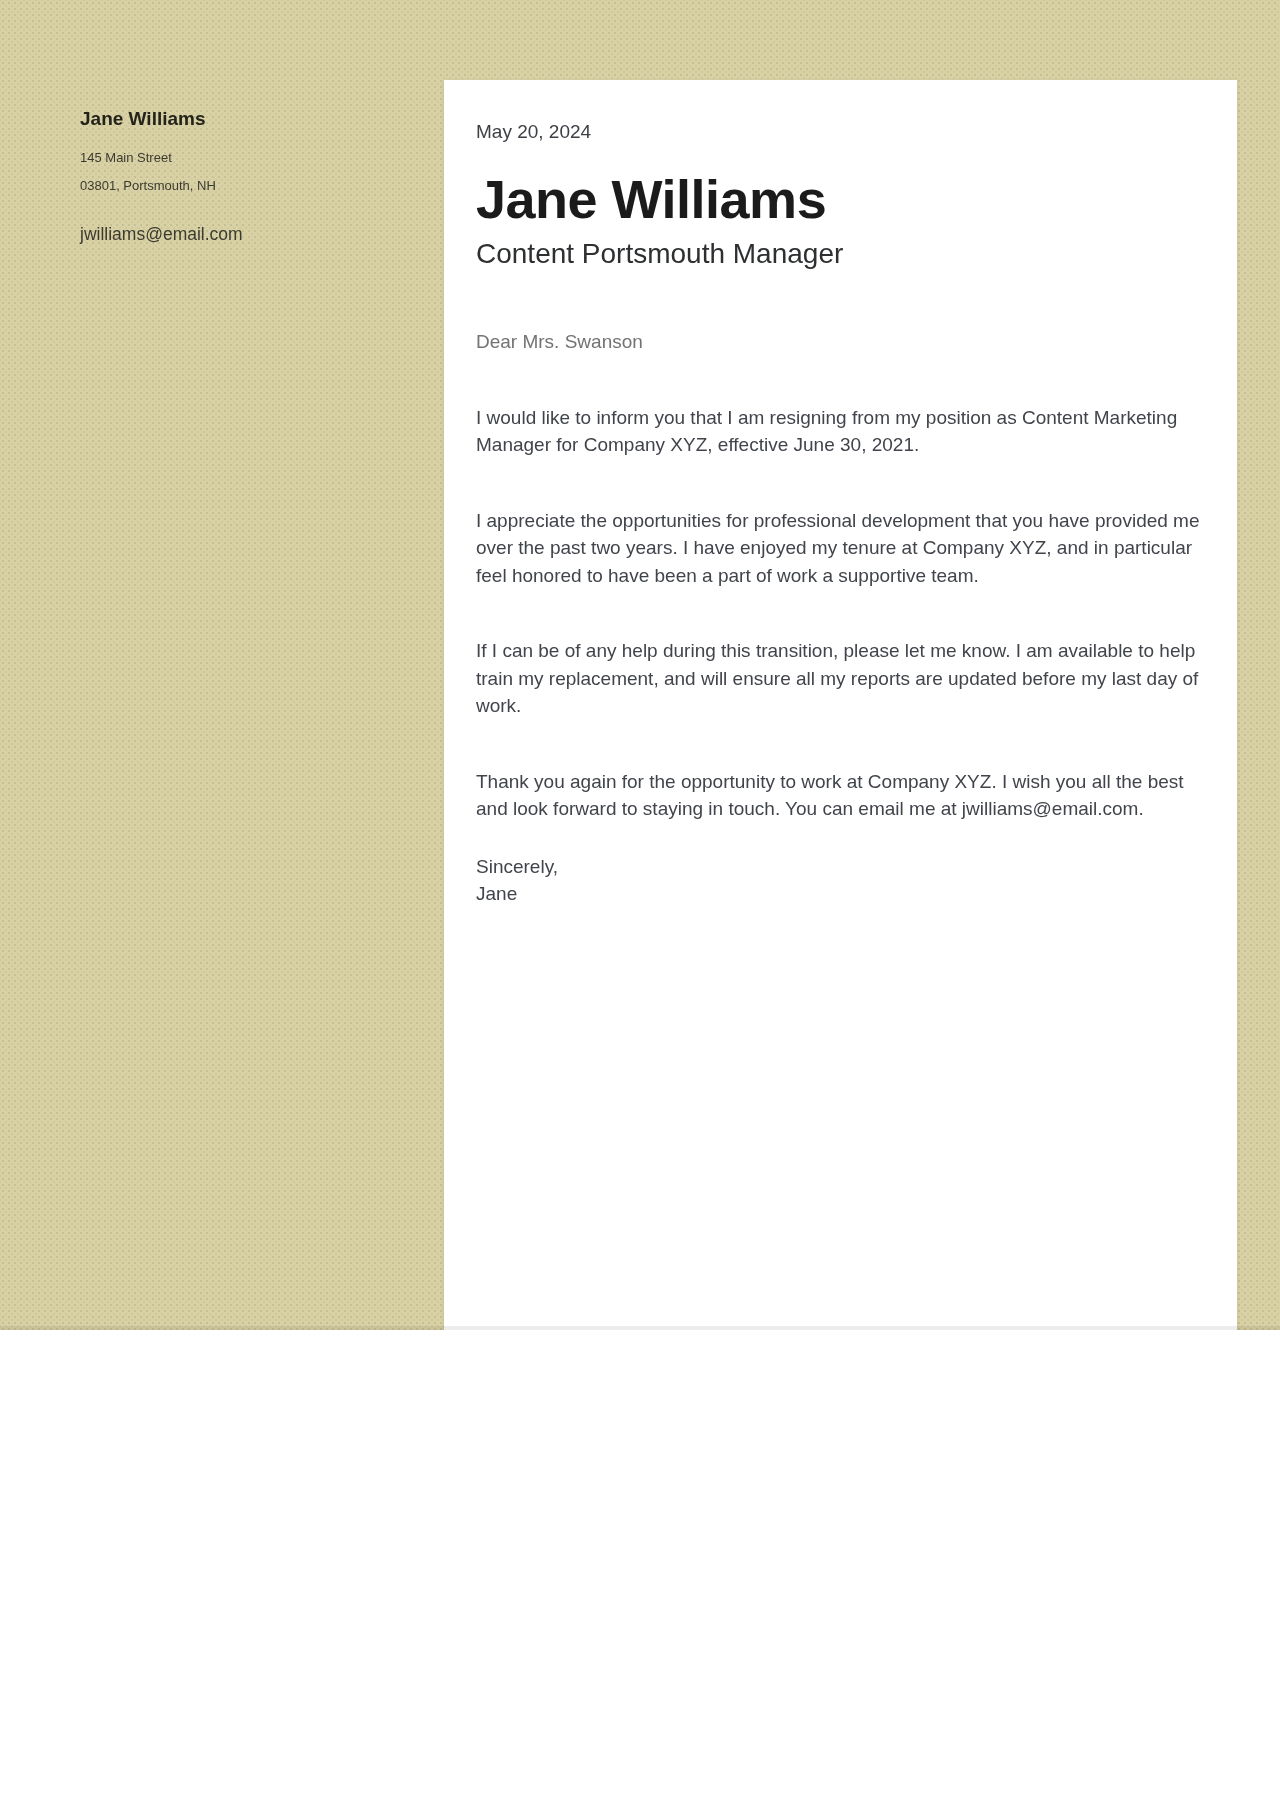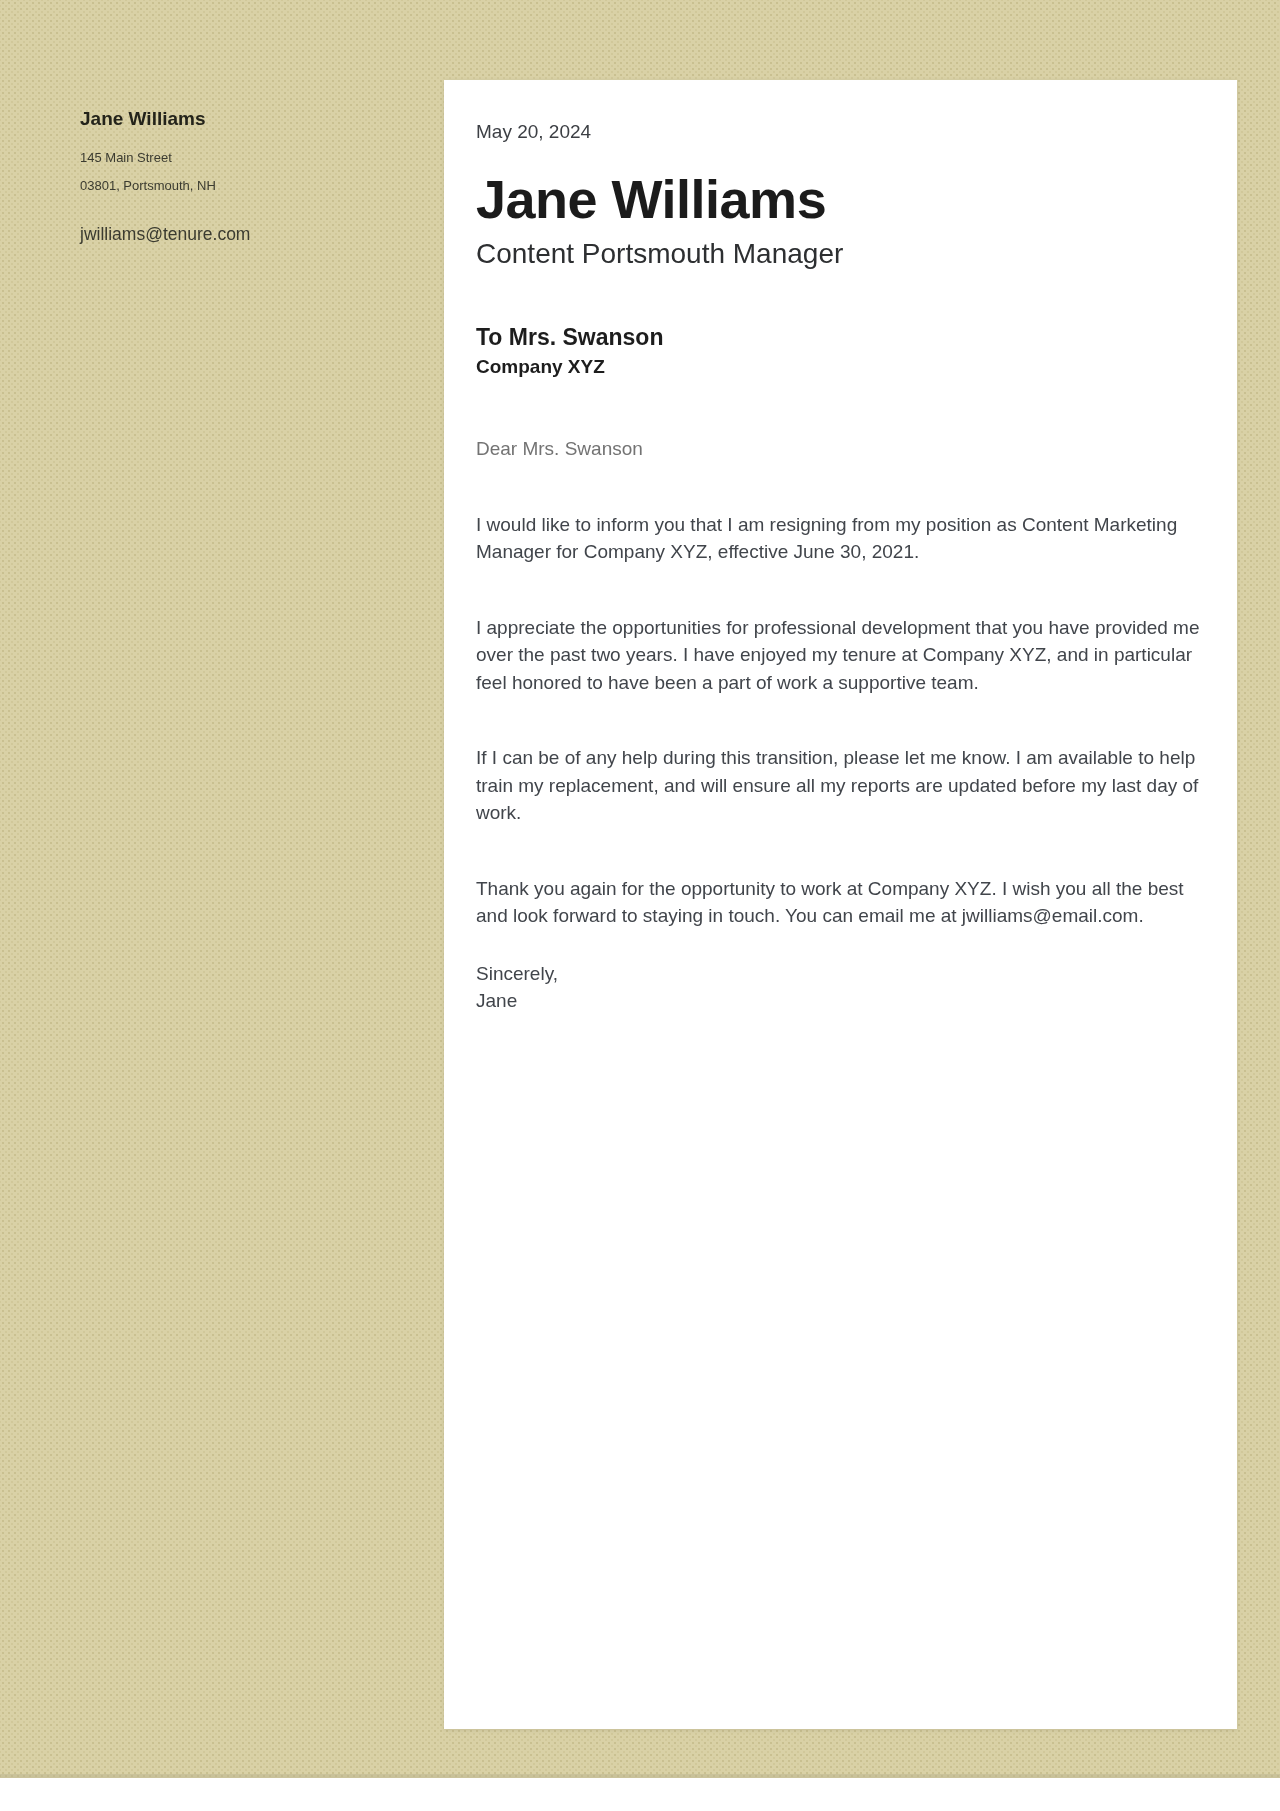--- a/index.html
+++ b/index.html
@@ -3,21 +3,21 @@
 <meta charset="utf-8">
 <style>
   html, body {
     margin: 0;
     padding: 0;
     font-family: "Liberation Sans", "DejaVu Sans", sans-serif;
   }
   .canvas {
     position: relative;
     width: 1280px;
-    height: 1778px;
+    height: 1330px;
     background-color: #d9d1a6;
     background-image:
       radial-gradient(rgba(146, 132, 66, 0.22) 1px, transparent 1.2px),
       radial-gradient(rgba(146, 132, 66, 0.12) 1px, transparent 1.2px);
     background-size: 6px 6px, 6px 6px;
     background-position: 0 0, 3px 3px;
     overflow: hidden;
   }
   .bottom-edge {
     position: absolute;
@@ -124,34 +124,30 @@
 <body>
 
 <div class="canvas">
 
   <div class="sidebar">
     <div class="sidebar-name">Jane Williams</div>
     <div class="sidebar-address">
       <div>145 Main Street</div>
       <div>03801, Portsmouth, NH</div>
     </div>
-    <div class="sidebar-email">jwilliams@tenure.com</div>
+    <div class="sidebar-email">jwilliams@email.com</div>
   </div>
 
   <div class="page">
     <div class="letter-date">May 20, 2024</div>
 
     <div class="letter-title">Jane Williams</div>
 
     <div class="letter-subtitle">Content Portsmouth Manager</div>
 
-    <div class="recipient-block">
-      <div class="recipient-name">To Mrs. Swanson</div>
-      <div class="recipient-company">Company XYZ</div>
-    </div>
 
     <div class="salutation">Dear Mrs. Swanson</div>
 
     <div class="para">I would like to inform you that I am resigning from my position as Content Marketing Manager for Company XYZ, effective June 30, 2021.</div>
     <div class="para">I appreciate the opportunities for professional development that you have provided me over the past two years. I have enjoyed my tenure at Company XYZ, and in particular feel honored to have been a part of work a supportive team.</div>
     <div class="para">If I can be of any help during this transition, please let me know. I am available to help train my replacement, and will ensure all my reports are updated before my last day of work.</div>
     <div class="para">Thank you again for the opportunity to work at Company XYZ. I wish you all the best and look forward to staying in touch. You can email me at jwilliams@email.com.</div>
 
     <div class="closing">
       <div>Sincerely,</div>

